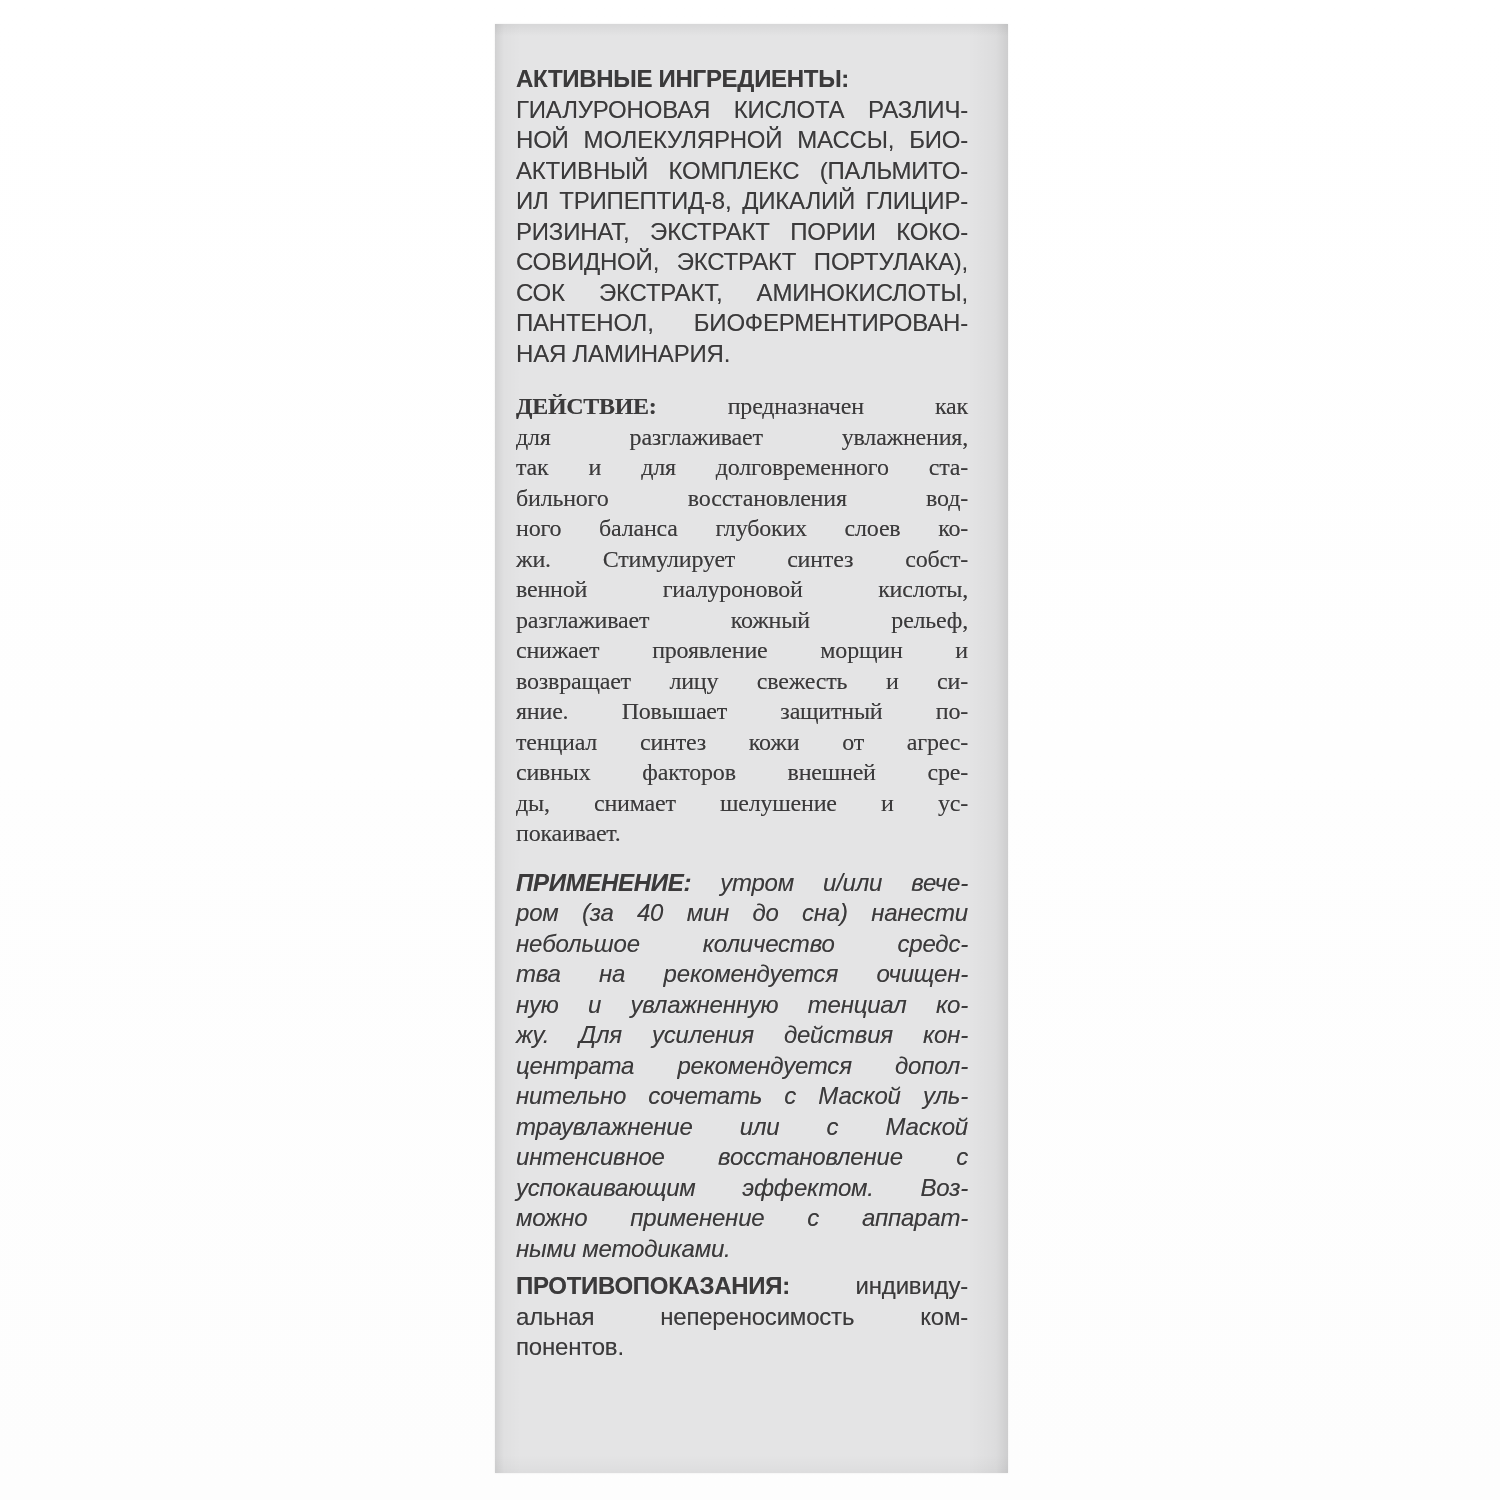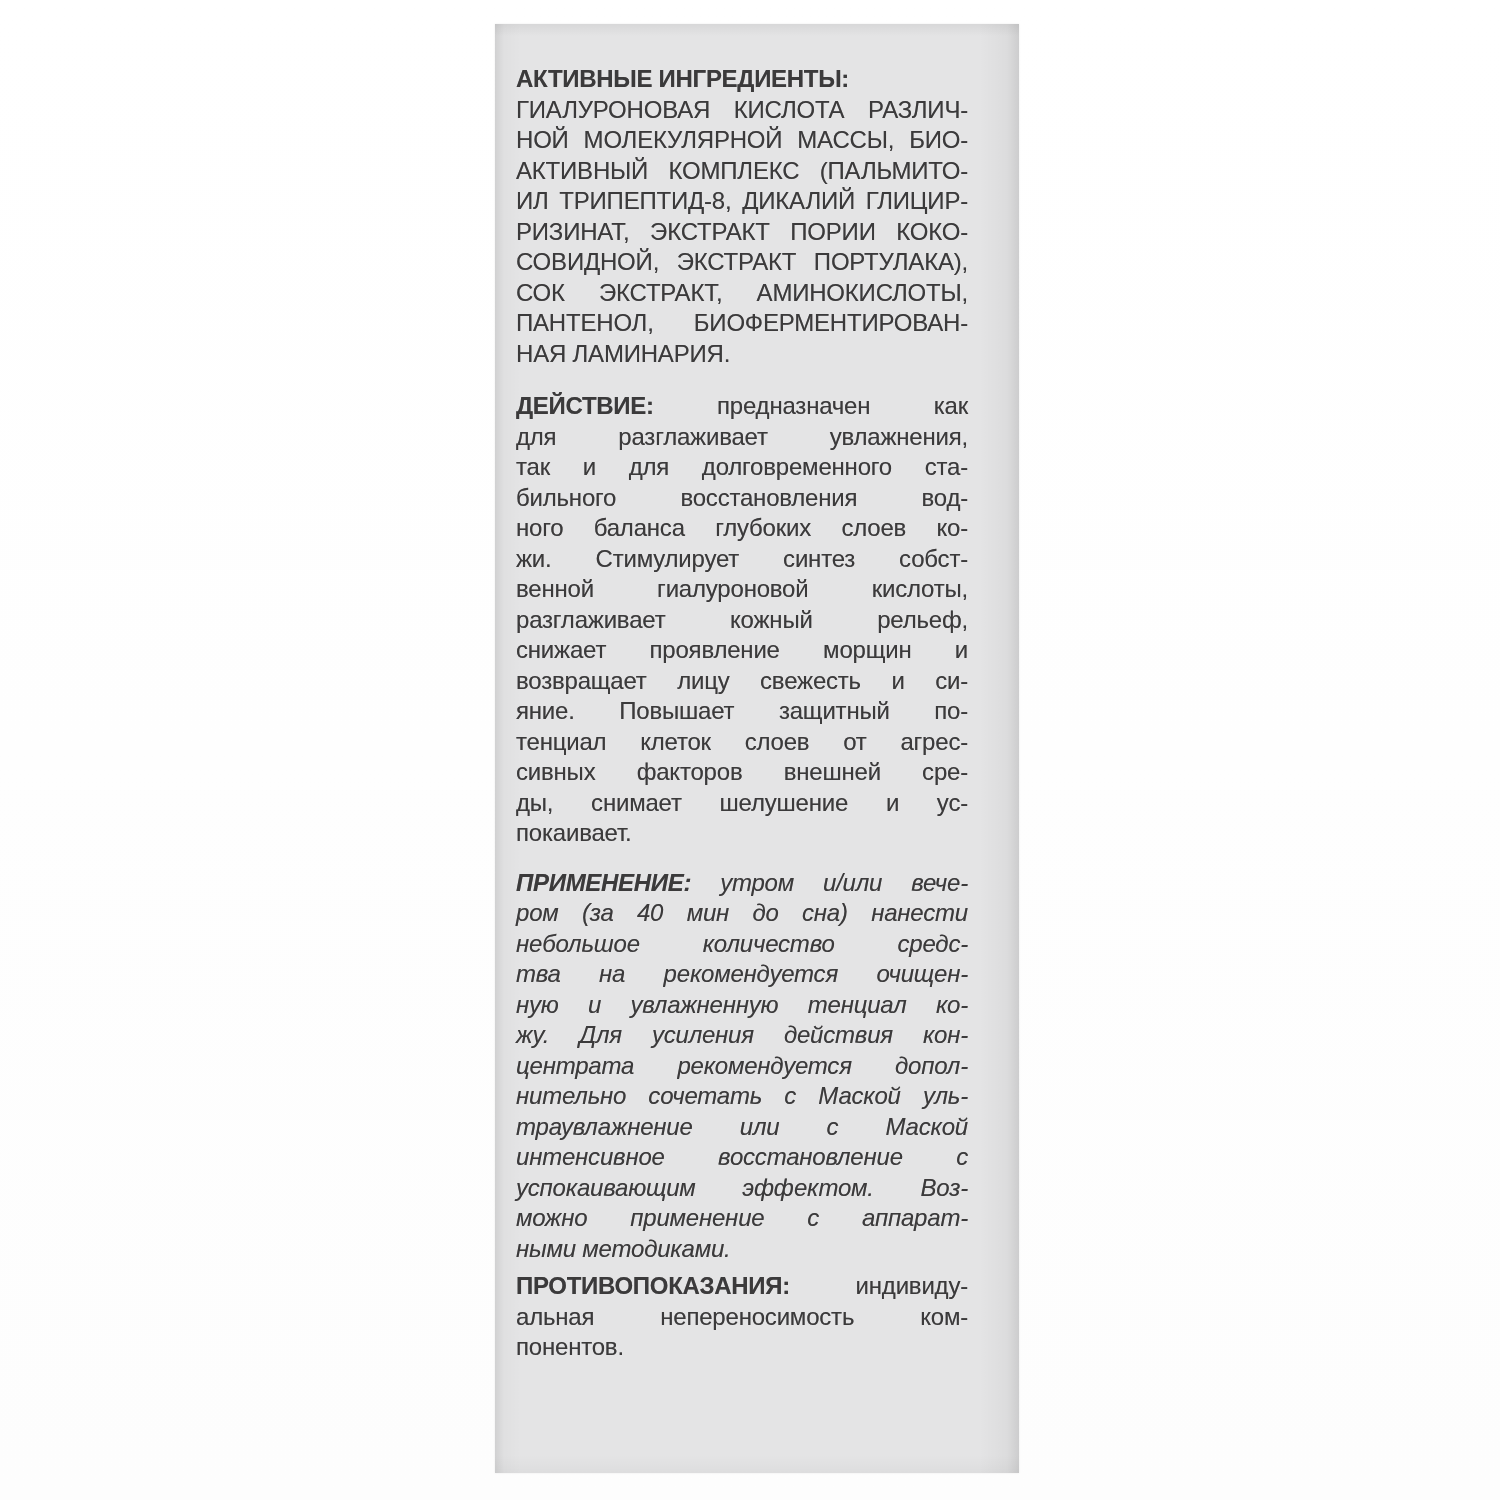--- a/index.html
+++ b/index.html
@@ -24,36 +24,35 @@
     top: 24px;
     width: 513px;
     height: 1449px;
     background:
       linear-gradient(to right, rgba(0,0,0,0.085) 0px, rgba(0,0,0,0.02) 9px, rgba(0,0,0,0) 26px),
       linear-gradient(to left, rgba(0,0,0,0.10) 0px, rgba(0,0,0,0.035) 12px, rgba(0,0,0,0) 40px),
       linear-gradient(to bottom, rgba(0,0,0,0.055) 0px, rgba(0,0,0,0) 12px),
       linear-gradient(to top, rgba(0,0,0,0.03) 0px, rgba(0,0,0,0) 18px),
       #e4e4e5;
     box-shadow: 0 0 2px rgba(0,0,0,0.08);
-    padding-left: 11px;
   }
   .text-col {
     position: absolute;
     left: 21px;
     top: 40px;
     width: 452px;
     color: #3b3a3b;
     font-size: 24px;
     line-height: 30.5px;
     letter-spacing: -0.2px;
     text-shadow: 0 0 0.5px rgba(59,58,59,0.45);
   }
   .sec { margin: 0; }
   .text-col .sec:nth-child(1) { margin-bottom: 22px; }
-  .text-col .sec:nth-child(2) { margin-bottom: 19px; }
+  .text-col .sec:nth-child(2) { margin-bottom: 19px; font-family: Liberation Serif, serif; }
   .text-col .sec:nth-child(3) { margin-bottom: 7px; font-style: italic; }
   .line {
     text-align: left;
     white-space: normal;
   }
   .line.j {
     text-align: justify;
     text-align-last: justify;
   }
   .hd {
@@ -84,21 +83,21 @@
           <div class="line j">для разглаживает увлажнения,</div>
           <div class="line j">так и для долговременного ста-</div>
           <div class="line j">бильного восстановления вод-</div>
           <div class="line j">ного баланса глубоких слоев ко-</div>
           <div class="line j">жи. Стимулирует синтез собст-</div>
           <div class="line j">венной гиалуроновой кислоты,</div>
           <div class="line j">разглаживает кожный рельеф,</div>
           <div class="line j">снижает проявление морщин и</div>
           <div class="line j">возвращает лицу свежесть и си-</div>
           <div class="line j">яние. Повышает защитный по-</div>
-          <div class="line j">тенциал клеток слоев от агрес-</div>
+          <div class="line j">тенциал синтез кожи от агрес-</div>
           <div class="line j">сивных факторов внешней сре-</div>
           <div class="line j">ды, снимает шелушение и ус-</div>
           <div class="line">покаивает.</div>
         </section>
         <section class="sec">
           <div class="line j"><span class="hd">ПРИМЕНЕНИЕ:</span> утром и/или вече-</div>
           <div class="line j">ром (за 40 мин до сна) нанести</div>
           <div class="line j">небольшое количество средс-</div>
           <div class="line j">тва на рекомендуется очищен-</div>
           <div class="line j">ную и увлажненную тенциал ко-</div>

